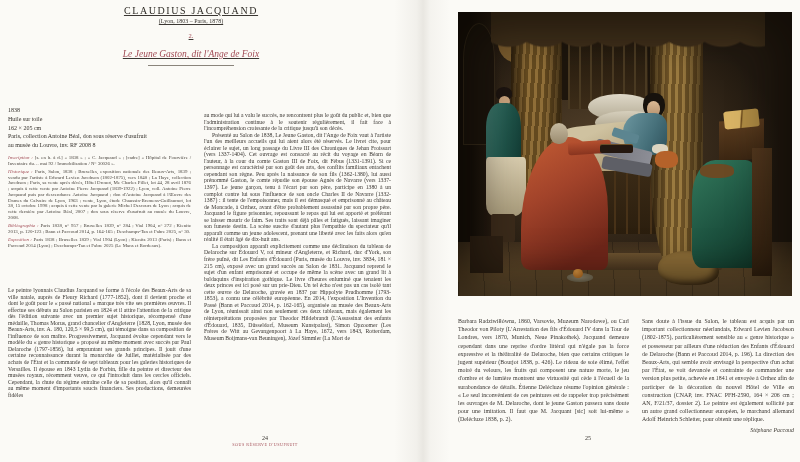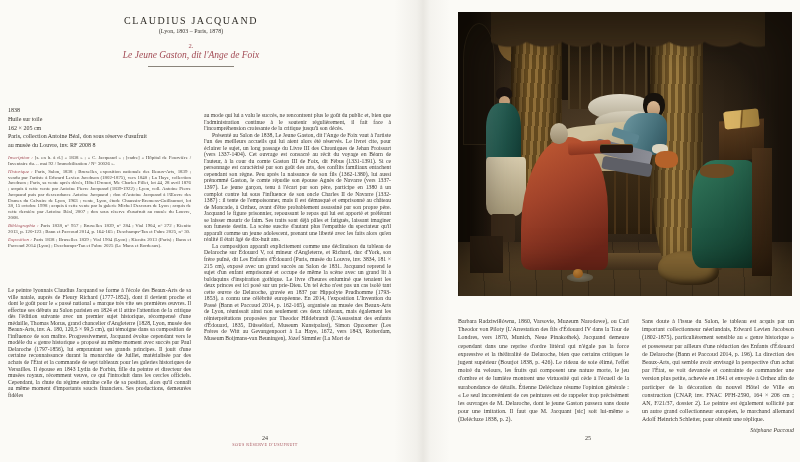--- a/index.html
+++ b/index.html
@@ -8,25 +8,25 @@
     width:800px;height:462px;
     background:#fbfaf6;
     font-family:"Liberation Serif", serif;
     color:#3b3733;
     overflow:hidden;
   }
   
   .gutter{position:absolute;left:394px;top:0;width:56px;height:462px;
     background:linear-gradient(90deg,rgba(120,110,95,0) 0%,rgba(120,110,95,.07) 40%,rgba(110,100,85,.13) 52%,rgba(120,110,95,.05) 65%,rgba(120,110,95,0) 100%);}
   
-  .entry-header{position:absolute;left:8px;top:15px;width:366px;text-align:center;}
+  .entry-header{position:absolute;left:8px;top:5px;width:366px;text-align:center;text-decoration:underline;}
   .artist{font-size:10px;letter-spacing:1.6px;color:#2f2c27;}
   .dates{font-size:6px;margin-top:2px;color:#3b3733;}
   .cat-num{margin-top:8px;font-size:6.5px;color:#a24b55;}
-  .work-title{margin-top:1px;font-size:9.5px;font-style:italic;color:#a24b55;}
+  .work-title{margin-top:10px;font-size:9.5px;font-style:italic;color:#a24b55;}
   .rule{width:86px;margin:6px auto 0;border-top:0.7px solid #8a847b;height:0;}
   
   .tombstone{position:absolute;left:8px;top:106px;width:183px;font-size:6px;line-height:8.8px;color:#36322d;}
   
   .catalogue{position:absolute;left:8px;top:155px;width:183px;font-size:4.9px;line-height:5.7px;text-align:justify;color:#4a453f;}
   .catalogue p{margin:0 0 2.6px 0;}
   .cat-label{font-style:italic;color:#a24b55;}
   
   .col{position:absolute;text-align:justify;}
   .col p{margin:0;}

